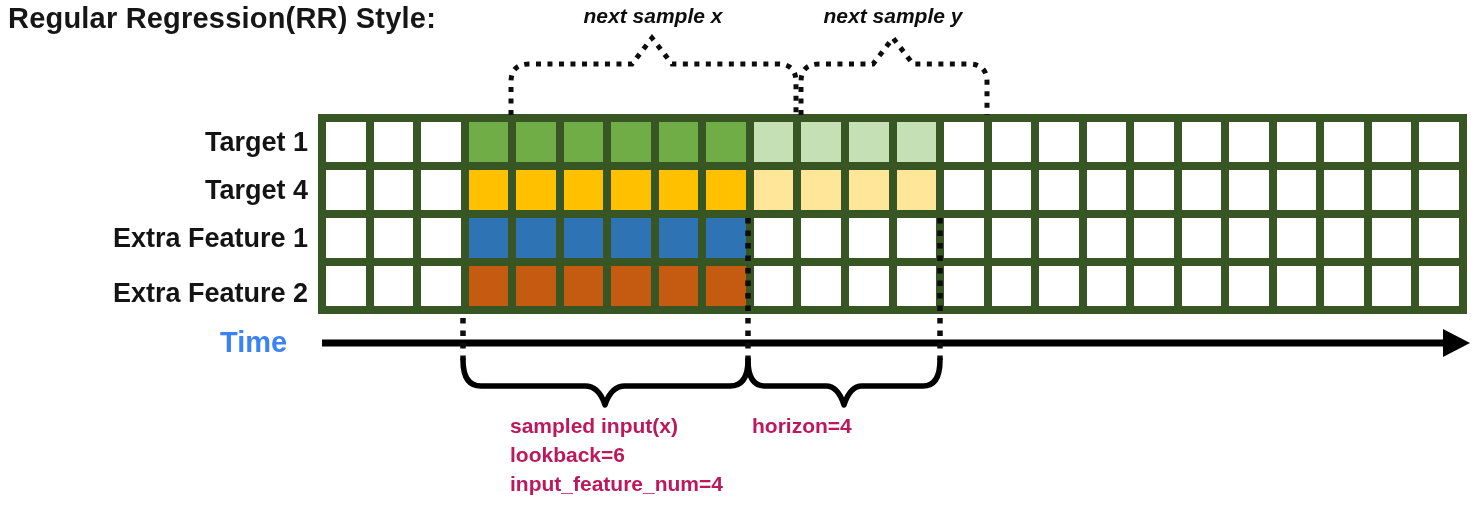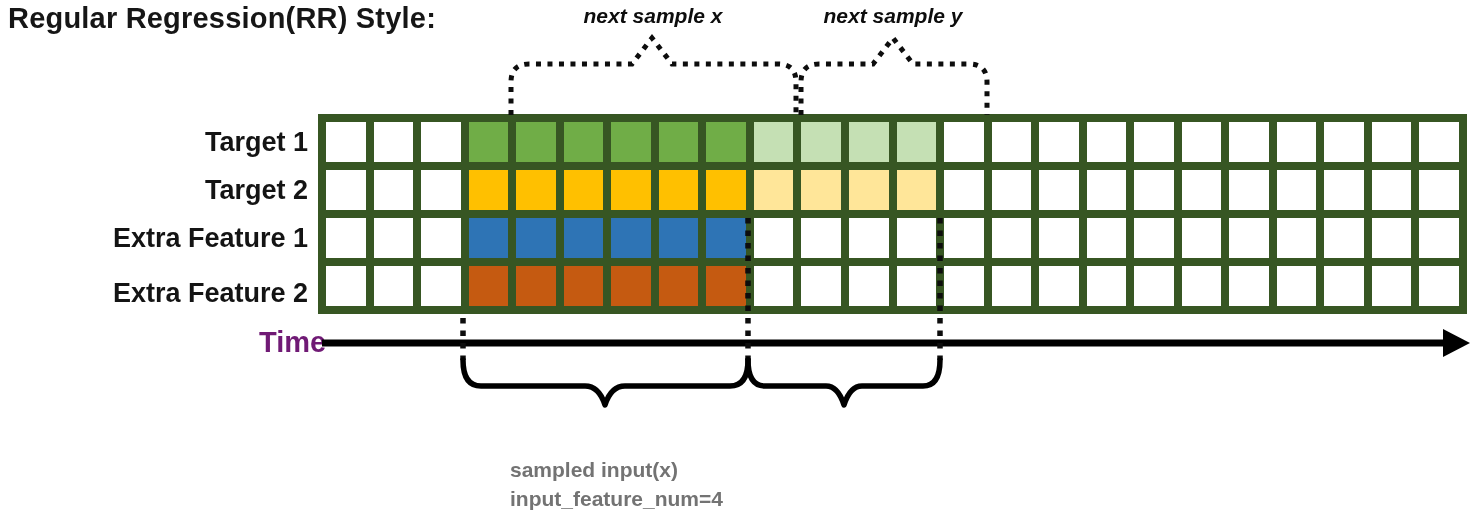--- a/index.html
+++ b/index.html
@@ -25,43 +25,43 @@
   .grid {
     position:absolute; left:318px; top:114px; width:1149px; height:200px;
     box-sizing:border-box; display:grid;
     grid-template-columns:repeat(24, 1fr);
     grid-template-rows:repeat(4, 1fr);
     gap:8px; padding:8px;
   }
   .cell { width:100%; height:100%; }
   .time-label {
     position:absolute; left:220px; top:326px;
-    font-size:29px; font-weight:bold; color:#701a75;margin-left:39px;
+    font-size:29px; font-weight:bold; color:#3b82f6;
   }
   .svg-overlay { position:absolute; left:0; top:0; pointer-events:none; }
   .bottom-text {
     position:absolute; top:411px; font-size:21px; font-weight:bold;
-    line-height:29px; color:#737373; white-space:nowrap;margin-top:44px;
+    line-height:29px; color:#be185d; white-space:nowrap;
   }
   .bottom-text.input { left:510px; }
   .bottom-text.output { left:752px; }
 </style>
 </head>
 <body>
 
 <div class="canvas">
 
   <div class="title">Regular Regression(RR) Style:</div>
 
   <div class="top-label y">next sample y</div>
   <div class="top-label x">next sample x</div>
 
   <div id="row-labels">
       <div class="row-label" style="top: 118px;">Target 1</div>
-      <div class="row-label" style="top: 166px;">Target 2</div>
+      <div class="row-label" style="top: 166px;">Target 4</div>
       <div class="row-label" style="top: 214px;">Extra Feature 1</div>
       <div class="row-label" style="top: 269px;">Extra Feature 2</div>
     </div>
 
   <div id="grid" class="grid" style="background: rgb(55, 86, 35);">
       <div class="cell" style="background: rgb(255, 255, 255);"></div>
       <div class="cell" style="background: rgb(255, 255, 255);"></div>
       <div class="cell" style="background: rgb(255, 255, 255);"></div>
       <div class="cell" style="background: rgb(112, 173, 71);"></div>
       <div class="cell" style="background: rgb(112, 173, 71);"></div>
@@ -173,18 +173,20 @@
     <line x1="748" y1="218" x2="748" y2="360" stroke="#0d0d0d" stroke-width="5.5" stroke-dasharray="5.5 7"></line>
     <line x1="940" y1="218" x2="940" y2="360" stroke="#0d0d0d" stroke-width="5.5" stroke-dasharray="5.5 7"></line>
 
     <path d="M463,360 Q463,386 481,386 L585,386 Q599,386 605,405 Q611,386 625,386 L730,386 Q748,386 748,360" fill="none" stroke="#000" stroke-width="5.5" stroke-linecap="round" stroke-linejoin="round"></path>
 
     <path d="M748,360 Q748,386 765,386 L826,386 Q838,386 844,405 Q850,386 862,386 L923,386 Q940,386 940,360" fill="none" stroke="#000" stroke-width="5.5" stroke-linecap="round" stroke-linejoin="round"></path>
   </svg>
 
   <div id="bottom-input" class="bottom-text input">
       <div>sampled input(x)</div>
+      <div>lookback=6</div>
       <div>input_feature_num=4</div>
     </div>
   <div id="bottom-output" class="bottom-text output">
+      <div>horizon=4</div>
     </div>
 
 </div>
 
 </body></html>

